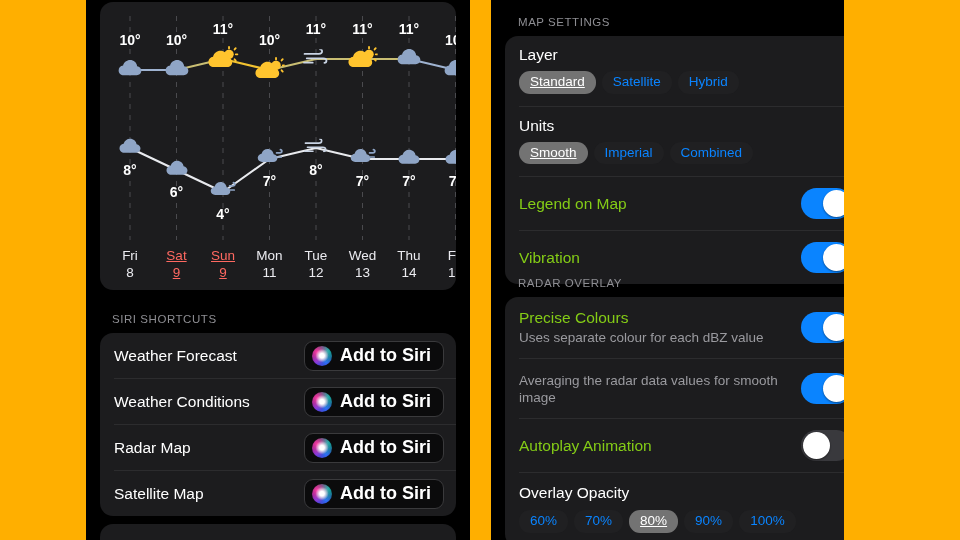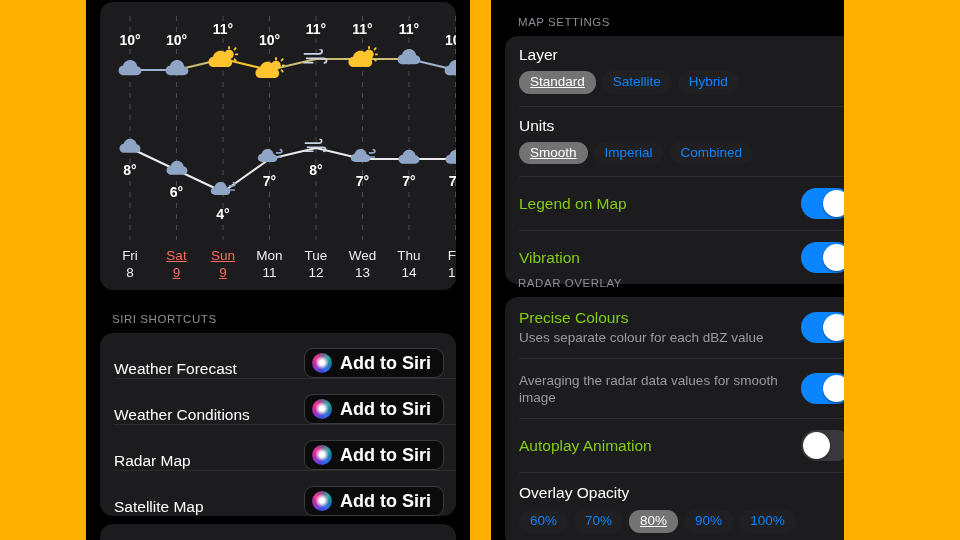--- a/index.html
+++ b/index.html
@@ -55,21 +55,21 @@
   .day-name { font-size:13.5px; color:#EBEBF0; }
   .day-num  { font-size:13.5px; color:#EBEBF0; }
   .day-col.weekend .day-name, .day-col.weekend .day-num { color:#FF6961;text-decoration:underline; }
 
   #siri-head { position:absolute; left:26px; top:313px; }
   #siri-card {
     position:absolute; left:14px; top:333px; width:356px;
     overflow:hidden;
   }
   .siri-row {
-    display:flex; align-items:flex-end; justify-content:space-between;
+    display:flex; align-items:center; justify-content:space-between;
     height:45px; padding:0 12px 0 14px;
   }
   .siri-title { color:#fff; font-size:15.5px; }
   .siri-btn {
     display:flex; align-items:center; gap:8px;
     background:#0B0B0C; border:1px solid #3A3A3C;
     border-radius:9px; height:30px; padding:0 12px 0 7px;
   }
   .siri-orb {
     width:20px; height:20px; border-radius:50%;

